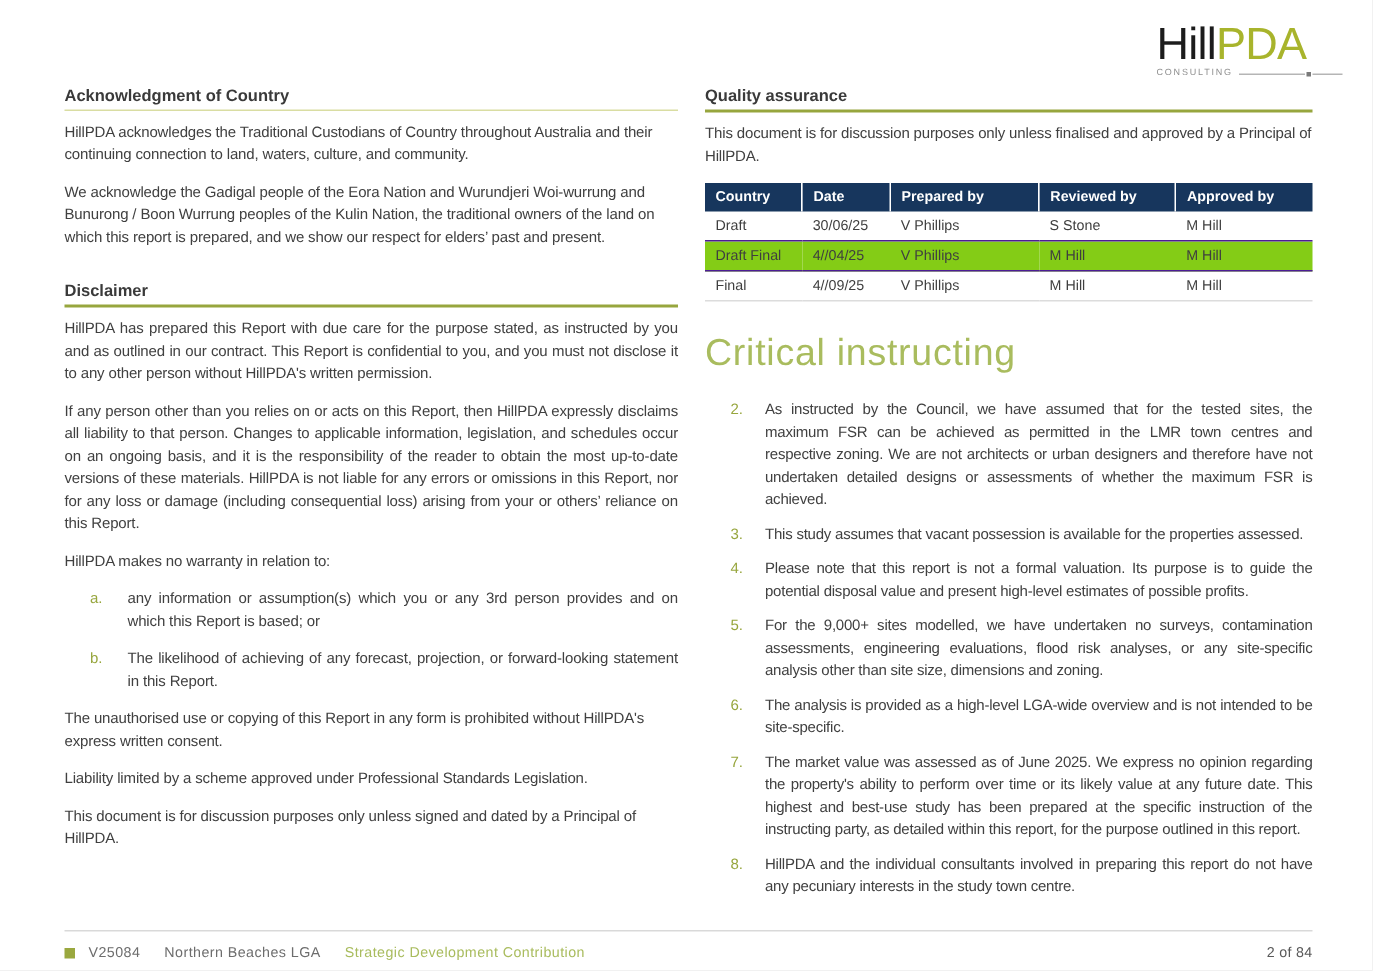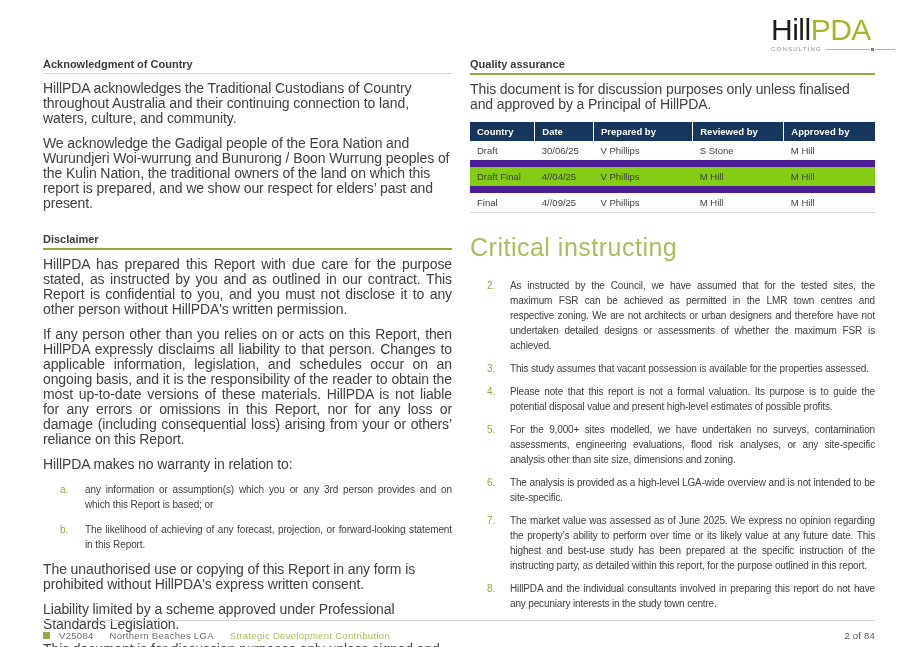--- a/index.html
+++ b/index.html
@@ -31,41 +31,41 @@
   .col-right { width:405px; }
 
   .section-heading {
     font-size:11px; font-weight:700; color:#3a3a3a;
     padding-bottom:3px; margin-bottom:7px;
   }
   .rule-thin  { border-bottom:1px solid #d9dda2; }
   .rule-thick { border-bottom:2.5px solid #97a63e; }
 
   p.body {
-    font-size:14px; line-height:15px; letter-spacing:-0.1px;
+    font-size:10px; line-height:15px; letter-spacing:-0.1px;
     margin-bottom:10px;
   }
   p.justify { text-align:justify; }
 
   .section-gap { margin-top:22px; }
 
   
   .sublist-item { display:flex; margin:0 0 10px 17px; }
   .sublist-marker { width:25px; flex:0 0 25px; color:#97a63e; font-size:10px; line-height:15px; }
   .sublist-text { flex:1; font-size:10px; line-height:15px; letter-spacing:-0.1px; text-align:justify; }
 
   
   table.qa { width:100%; border-collapse:collapse; margin-top:5px; font-size:9.5px; }
   table.qa th {
     background:#17365d; color:#ffffff; font-weight:700; text-align:left;
     padding:4px 7px; border-right:1px solid #ffffff;
   }
   table.qa th:last-child { border-right:none; }
   table.qa td {
-    padding:4px 7px; color:#3f3f3f; border-bottom:7px solid #4c1d95;
+    padding:4px 7px; color:#3f3f3f; border-bottom:1px solid #4c1d95;
   }
   table.qa tr.alt td { background:#84cc16; }
   table.qa tr:last-child td { border-bottom:1px solid #dcdcdc; }
 
   
   .critical-heading {
     font-size:25px; font-weight:400; color:#a9bc5e;
     letter-spacing:0.5px; margin:20px 0 16px 0;
   }
   .num-item { display:flex; margin:0 0 8px 17px; }

